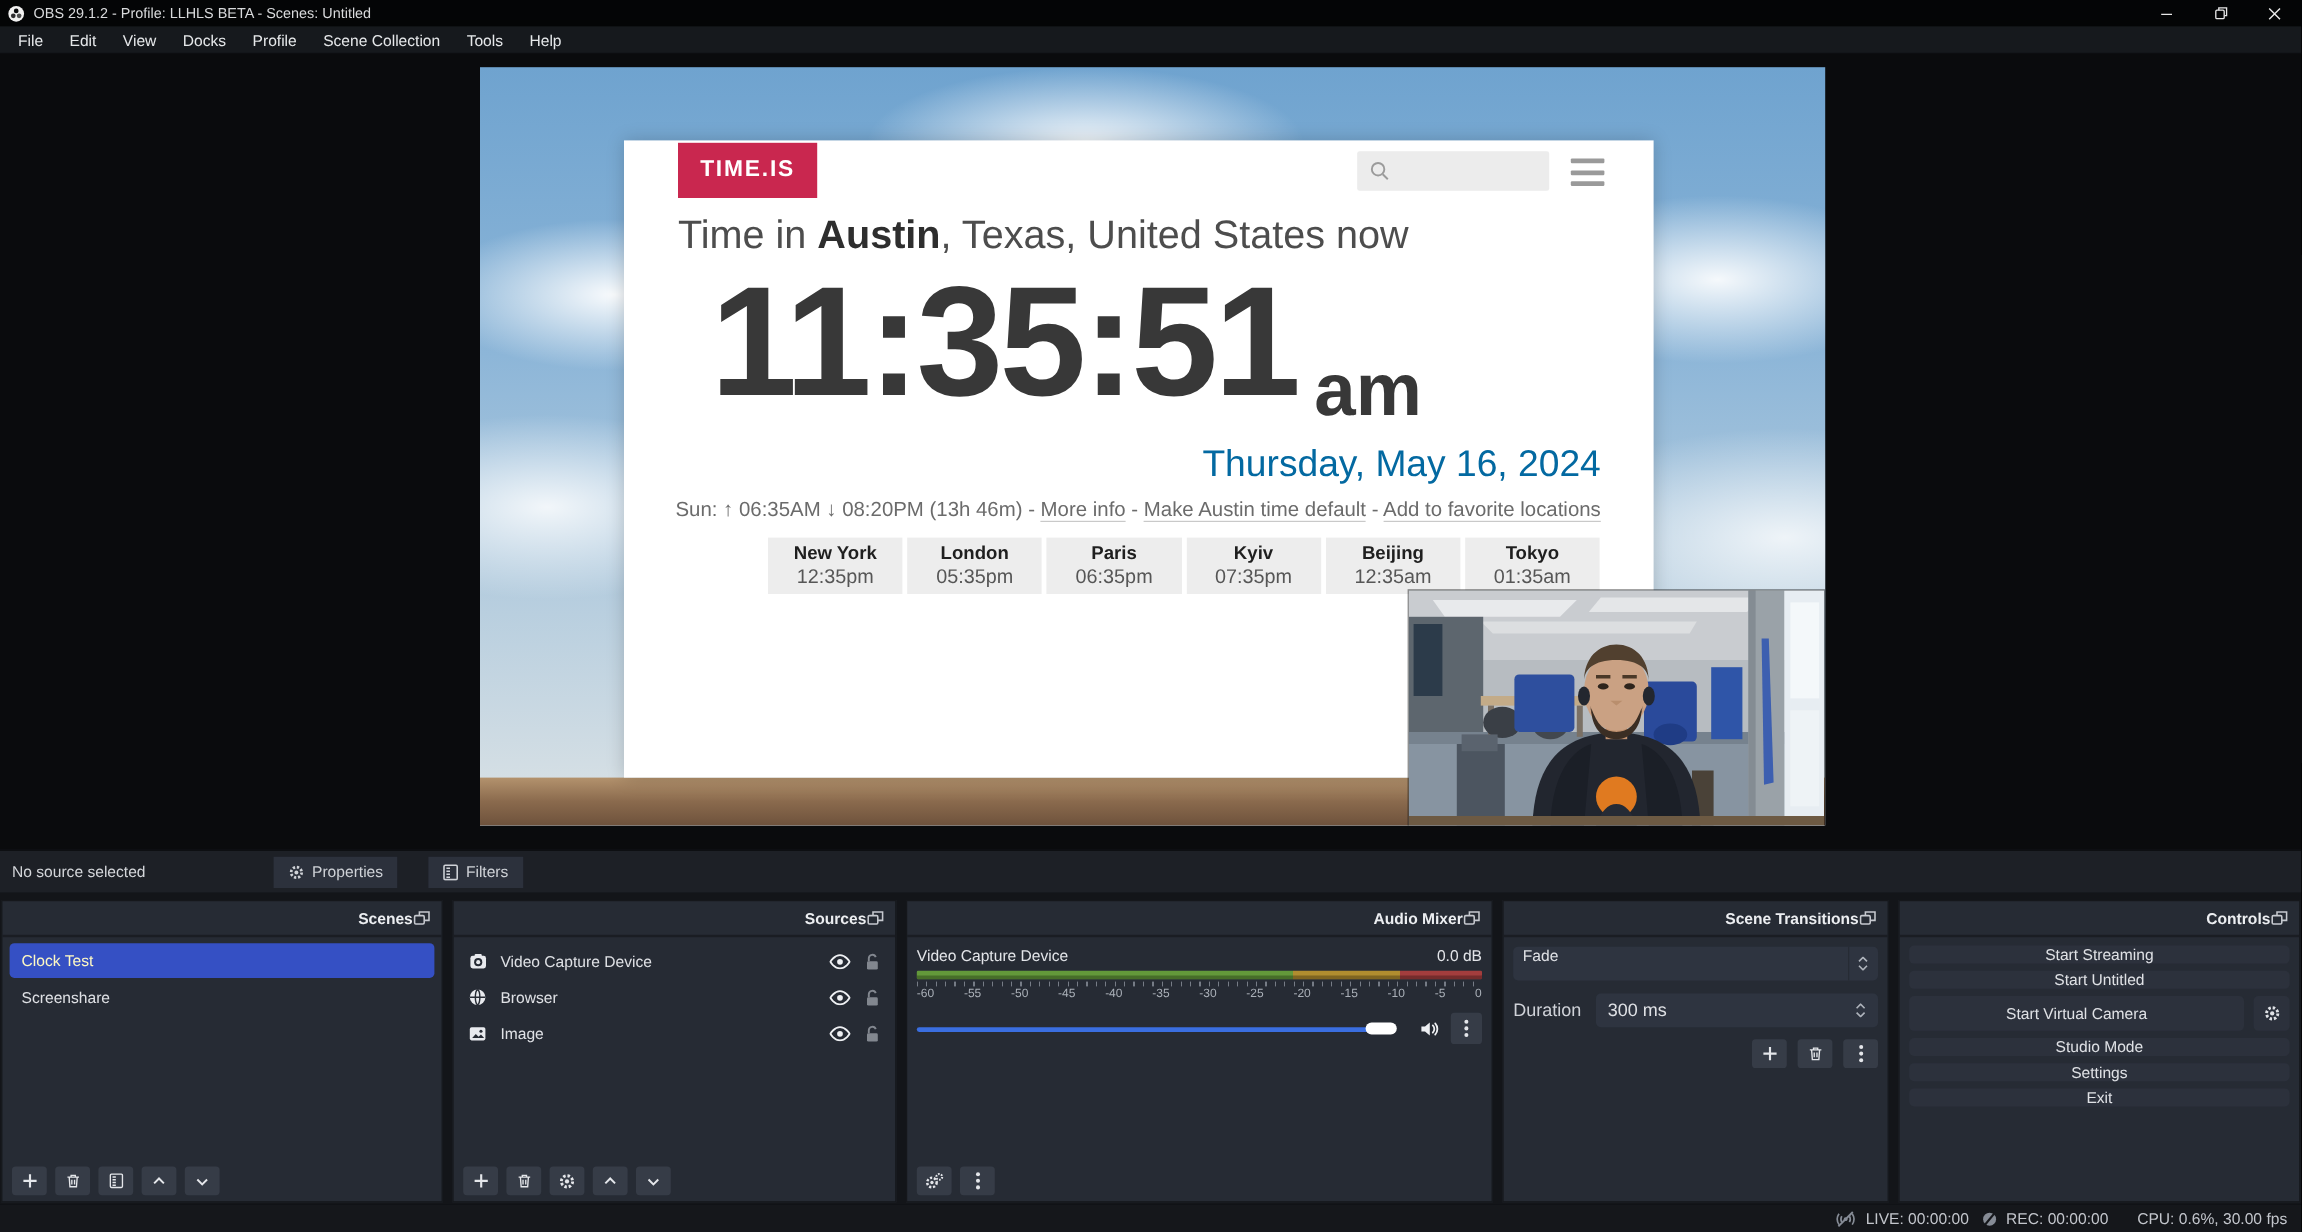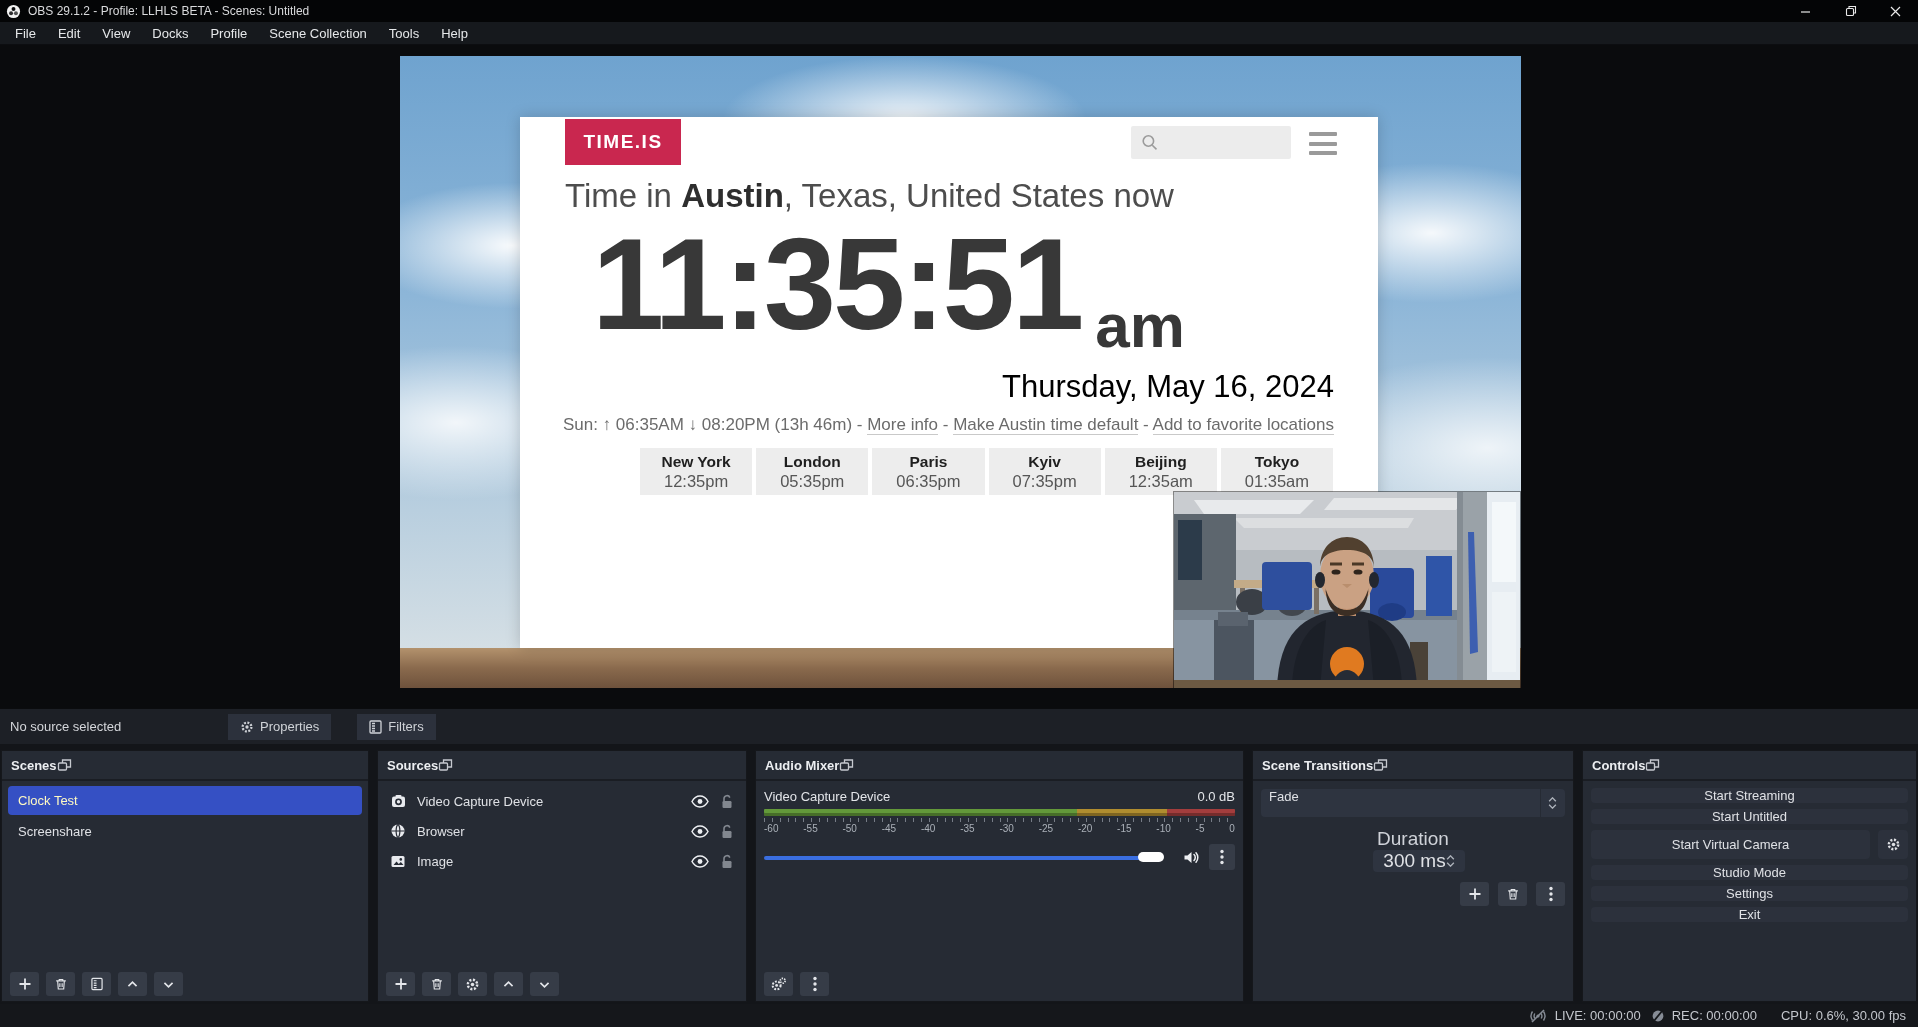--- a/index.html
+++ b/index.html
@@ -41,21 +41,21 @@
   .ti-search { position:absolute; left:611px; top:9px; width:160px; height:33px; background:#ececec;
     border-radius:2px; display:flex; align-items:center; padding-left:9px; color:#8a8a8a; }
   .ti-burger { position:absolute; left:789px; top:15px; width:28px; height:23px;
     display:flex; flex-direction:column; justify-content:space-between; }
   .ti-burger span { display:block; height:4px; background:#9a9a9a; border-radius:1px; }
   .ti-heading { position:absolute; left:45px; top:60px; font-size:33px; color:#4d4d4d; white-space:nowrap; }
   .ti-heading b { color:#2e2e2e; }
   .ti-clock { position:absolute; left:72px; top:84px; display:flex; align-items:flex-end; color:#383838; }
   .ti-time { font-size:130px; font-weight:bold; line-height:1.28; letter-spacing:-3px; }
   .ti-ampm { font-size:62px; font-weight:bold; line-height:1; padding-bottom:10px; margin-left:14px; }
-  .ti-date { position:absolute; right:44px; top:252px; font-size:31px; color:#000000; }
+  .ti-date { position:absolute; right:44px; top:252px; font-size:31px; color:#0369a1; }
   .ti-sun { position:absolute; right:44px; top:298px; font-size:17px; color:#6b6b6b; white-space:nowrap; }
   .ti-link { color:#6b6b6b; border-bottom:1px solid #c9c9c9; cursor:pointer; }
   .ti-cities { position:absolute; left:120px; right:45px; top:331px; height:47px; display:flex; gap:4px; }
   .ti-city { flex:1; background:#ededed; text-align:center; padding-top:5px; }
   .ti-city-name { font-size:15.5px; font-weight:bold; color:#1f1f1f; }
   .ti-city-time { font-size:16.5px; color:#565656; margin-top:1px; }
   
   .webcam { position:absolute; left:774px; top:436px; width:346px; height:196px; z-index:3;
     outline:1px solid rgba(0,0,0,.45); background:#9aa0a6; }
   
@@ -63,21 +63,21 @@
     border-top:1px solid #0b0c0e; display:flex; align-items:center; padding-left:10px; }
   .src-status { width:218px; font-size:13px; color:#d4d6da; }
   .tb-btn { height:26px; background:#2c313c; border-radius:0; display:flex; align-items:center;
     gap:6px; padding:0 12px; font-size:13px; color:#cfd2d7; margin-right:26px; }
   
   .docks { position:absolute; top:744px; left:0; right:0; height:260px; background:#131519;
     display:flex; gap:8px; padding:6px 1px 2px 1px; }
   .panel { background:#262b34; border:1px solid #15171b; display:flex; flex-direction:column; }
   .p-scenes { width:368px; } .p-sources { width:370px; } .p-audio { width:489px; }
   .p-trans { width:322px; } .p-controls { flex:1; }
-  .panel-header { height:30px; min-height:30px; display:flex; align-items:center; justify-content:flex-start;
+  .panel-header { height:30px; min-height:30px; display:flex; align-items:center; justify-content:flex-end;
     padding:0 9px; border-bottom:2px solid #1a1d23; }
   .panel-title { font-size:13px; font-weight:bold; color:#eceef1; }
   .popout { color:#c6c9cf; display:flex; }
   .panel-body { flex:1; padding:5px 6px; position:relative; overflow:hidden; }
   .panel-footer { height:34px; min-height:34px; display:flex; align-items:center; gap:7px; padding:0 8px; }
   .icon-btn { width:29px; height:24px; background:#363c47; border-radius:3px; color:#e4e6ea;
     display:flex; align-items:center; justify-content:center; font-size:15px; }
   
   .scene-row { height:29px; display:flex; align-items:center; padding:0 10px; font-size:13px;
     color:#dfe1e5; border-radius:4px; margin-bottom:2px; }
@@ -100,21 +100,21 @@
   .vol-track { position:absolute; top:5px; left:0; right:14px; height:4px; border-radius:2px; background:#3a6ee0; }
   .vol-handle { position:absolute; top:1px; right:10px; width:26px; height:10px; border-radius:5px; background:#fff; }
   .vol-speaker { color:#eef0f3; display:flex; }
   .mini-menu { width:26px; height:26px; background:#363c47; border-radius:3px; display:flex; align-items:center;
     justify-content:center; color:#e4e6ea; font-size:14px; font-weight:bold; }
   
   .select { height:28px; background:#2e3440; border-radius:4px; display:flex; align-items:flex-start;
     padding:0 8px; font-size:13px; color:#dfe1e5; margin:3px 2px 0 2px; }
   .select .sp { margin-left:auto; display:flex; flex-direction:column; gap:2px; color:#aeb3bb;
     border-left:1px solid #262b34; padding-left:7px; height:100%; justify-content:center; }
-  .dur-row { display:flex; align-items:center; margin:11px 2px 0 2px; font-size:19px; color:#cfd2d8;flex-direction:column; }
+  .dur-row { display:flex; align-items:center; margin:11px 2px 0 2px; font-size:15px; color:#cfd2d8; }
   .spinbox { margin-left:12px; flex:1; height:28px; background:#2e3440; border-radius:4px; display:flex;
     align-items:center; padding:0 10px; color:#dfe1e5; }
   .spinbox .sp { margin-left:auto; display:flex; flex-direction:column; gap:2px; color:#aeb3bb; }
   .trans-btns { display:flex; justify-content:flex-end; gap:9px; margin:10px 2px 0 2px; }
   
   .ctl-body { display:flex; flex-direction:column; gap:6px; padding:7px 8px; }
   .ctl-row { display:flex; gap:8px; }
   .ctl-btn { flex:1; height:29px; background:#2c313c; border-radius:4px; display:flex; align-items:center;
     justify-content:center; font-size:13px; color:#dfe1e5; }
   .ctl-gear { width:30px; height:29px; background:#2c313c; border-radius:4px; display:flex;

